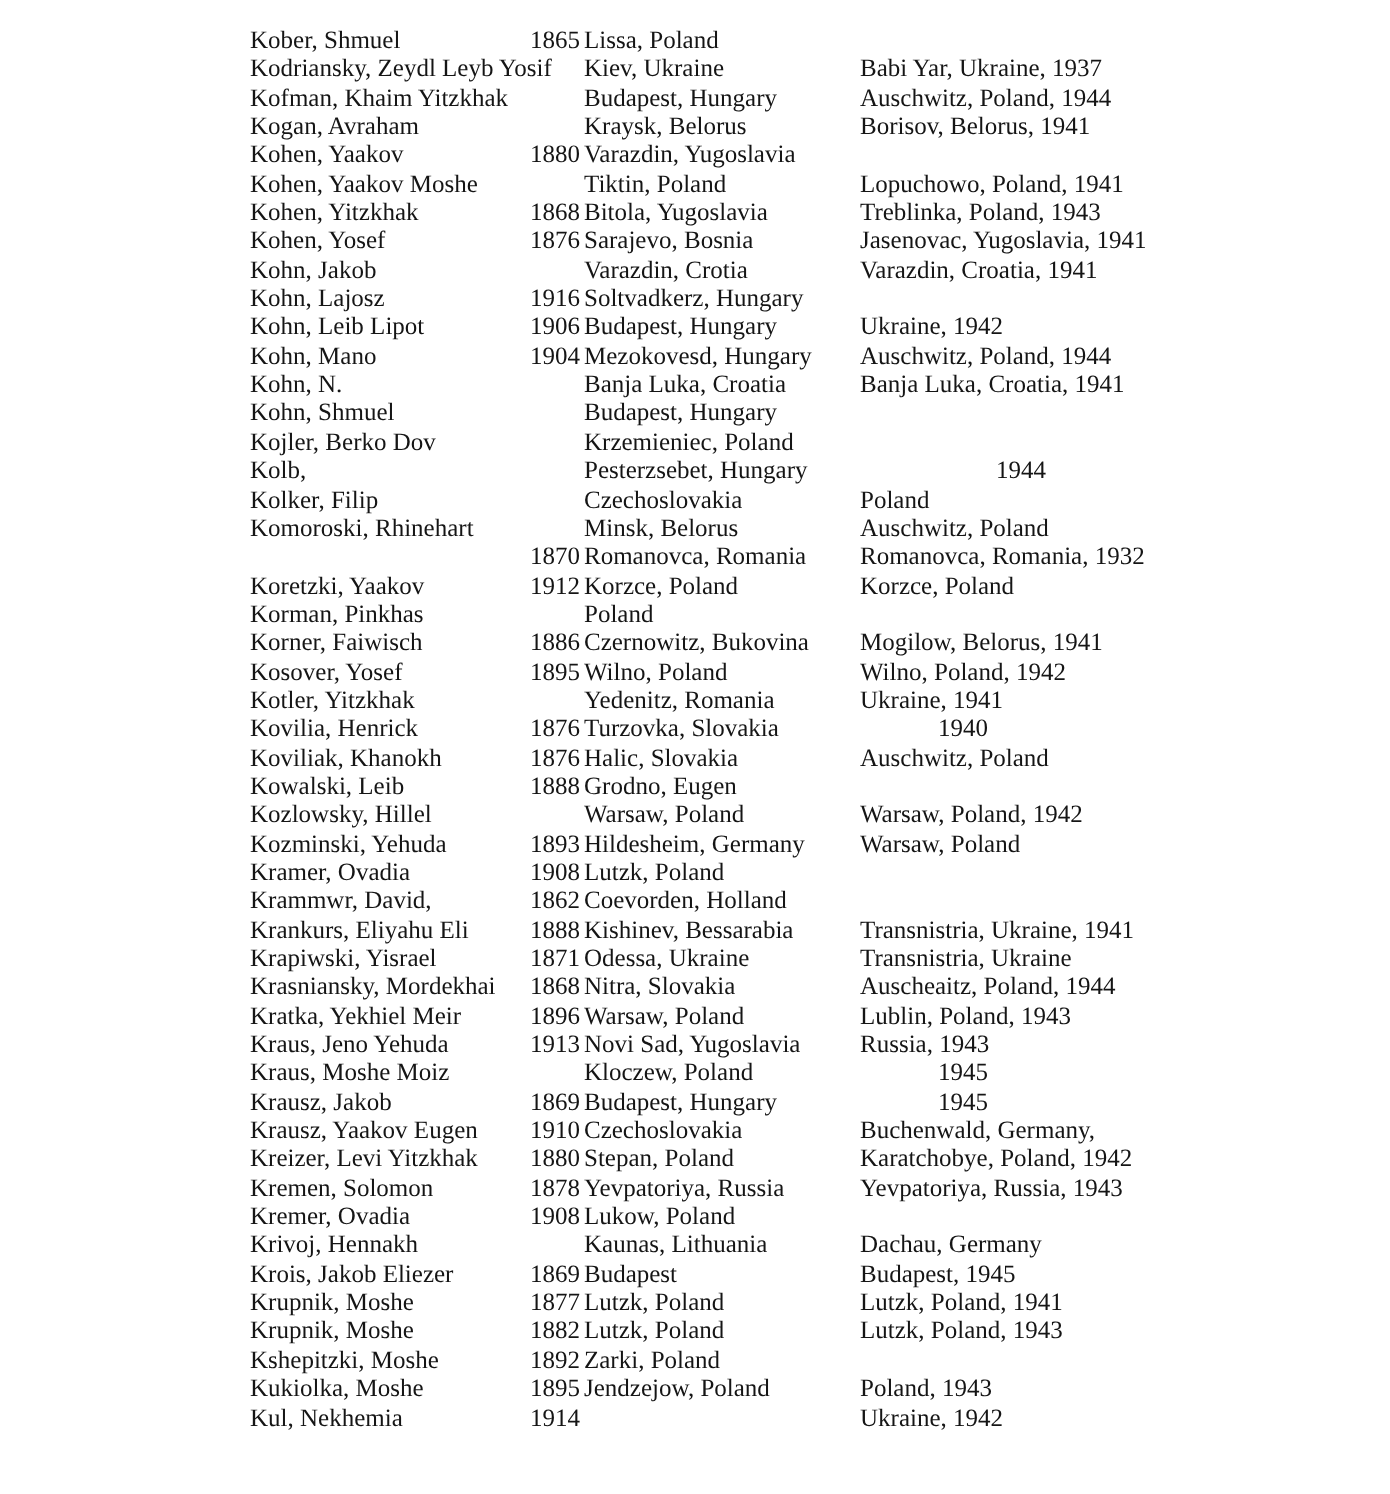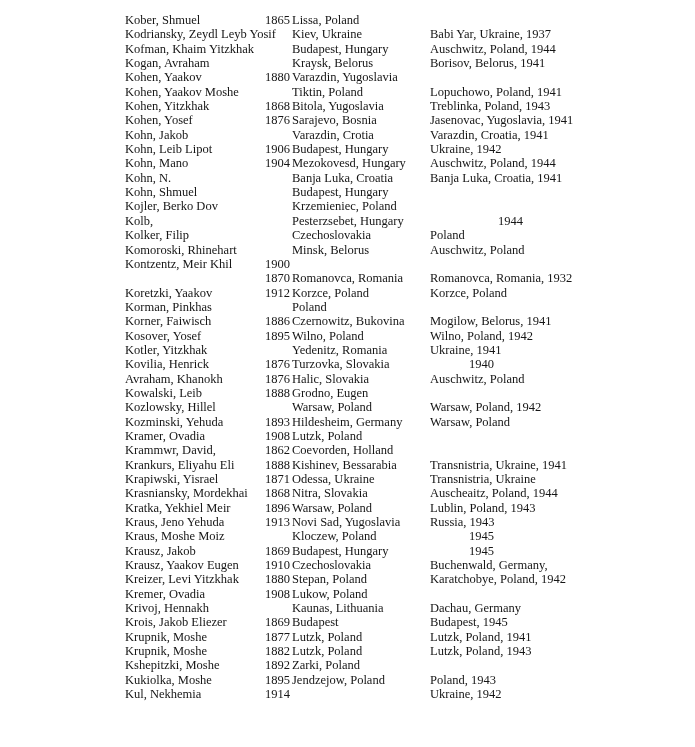--- a/index.html
+++ b/index.html
@@ -106,20 +106,26 @@
     <span class="cell fate">Jasenovac, Yugoslavia, 1941</span>
   </div>
 
   <div class="row">
     <span class="cell name">Kohn, Jakob</span>
     <span class="cell year"></span>
     <span class="cell place">Varazdin, Crotia</span>
     <span class="cell fate">Varazdin, Croatia, 1941</span>
   </div>
 
+  <div class="row">
+    <span class="cell name">Kohn, Lajosz</span>
+    <span class="cell year">1916</span>
+    <span class="cell place">Soltvadkerz, Hungary</span>
+    <span class="cell fate"></span>
+  </div>
 
   <div class="row">
     <span class="cell name">Kohn, Leib Lipot</span>
     <span class="cell year">1906</span>
     <span class="cell place">Budapest, Hungary</span>
     <span class="cell fate">Ukraine, 1942</span>
   </div>
 
   <div class="row">
     <span class="cell name">Kohn, Mano</span>
@@ -163,26 +169,20 @@
     <span class="cell fate">Poland</span>
   </div>
 
   <div class="row">
     <span class="cell name">Komoroski, Rhinehart</span>
     <span class="cell year"></span>
     <span class="cell place">Minsk, Belorus</span>
     <span class="cell fate">Auschwitz, Poland</span>
   </div>
 
-  <div class="row">
-    <span class="cell name">Kontzentz, Meir Khil</span>
-    <span class="cell year">1900</span>
-    <span class="cell place"></span>
-    <span class="cell fate"></span>
-  </div>
 
 
   <div class="row">
     <span class="cell year">1870</span>
     <span class="cell place">Romanovca, Romania</span>
     <span class="cell fate">Romanovca, Romania, 1932</span>
   </div>
 
   <div class="row">
     <span class="cell name">Koretzki, Yaakov</span>
@@ -220,21 +220,21 @@
   </div>
 
   <div class="row">
     <span class="cell name">Kovilia, Henrick</span>
     <span class="cell year">1876</span>
     <span class="cell place">Turzovka, Slovakia</span>
     <span class="cell fate ind1">1940</span>
   </div>
 
   <div class="row">
-    <span class="cell name">Avraham, Khanokh</span>
+    <span class="cell name">Koviliak, Khanokh</span>
     <span class="cell year">1876</span>
     <span class="cell place">Halic, Slovakia</span>
     <span class="cell fate">Auschwitz, Poland</span>
   </div>
 
   <div class="row">
     <span class="cell name">Kowalski, Leib</span>
     <span class="cell year">1888</span>
     <span class="cell place">Grodno, Eugen</span>
     <span class="cell fate"></span>
@@ -324,20 +324,26 @@
     <span class="cell fate">Buchenwald, Germany,</span>
   </div>
 
   <div class="row">
     <span class="cell name">Kreizer, Levi Yitzkhak</span>
     <span class="cell year">1880</span>
     <span class="cell place">Stepan, Poland</span>
     <span class="cell fate">Karatchobye, Poland, 1942</span>
   </div>
 
+  <div class="row">
+    <span class="cell name">Kremen, Solomon</span>
+    <span class="cell year">1878</span>
+    <span class="cell place">Yevpatoriya, Russia</span>
+    <span class="cell fate">Yevpatoriya, Russia, 1943</span>
+  </div>
 
   <div class="row">
     <span class="cell name">Kremer, Ovadia</span>
     <span class="cell year">1908</span>
     <span class="cell place">Lukow, Poland</span>
     <span class="cell fate"></span>
   </div>
 
   <div class="row">
     <span class="cell name">Krivoj, Hennakh</span>

